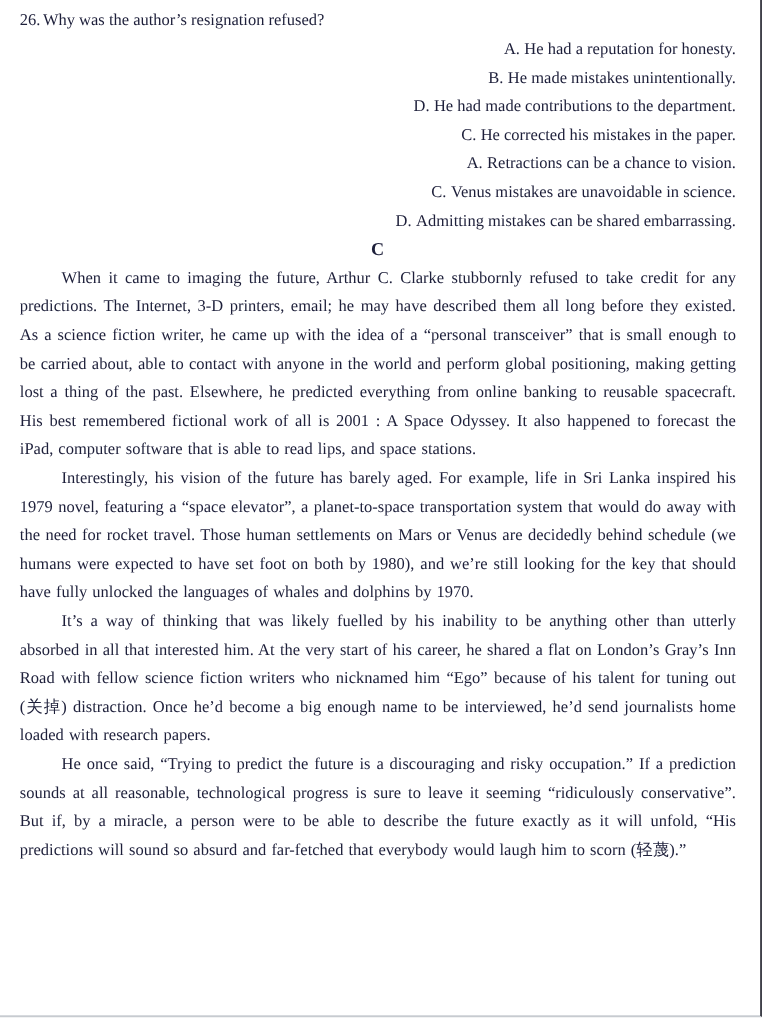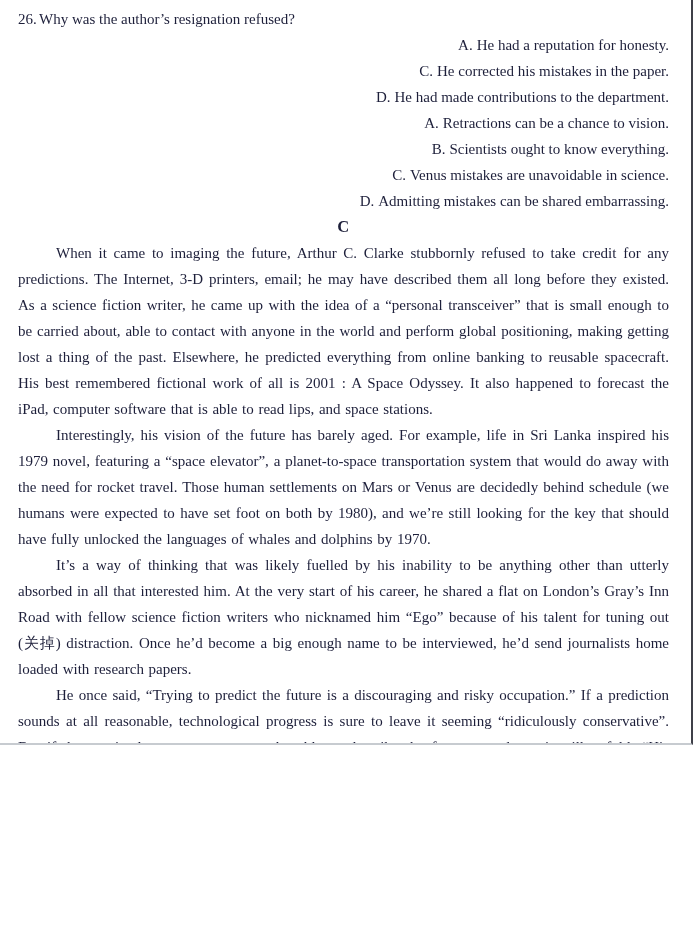--- a/index.html
+++ b/index.html
@@ -3,21 +3,21 @@
 <meta charset="utf-8">
 <style>
   html, body {
     margin: 0;
     padding: 0;
     background: #ffffff;
   }
   .page {
     position: relative;
     width: 693px;
-    height: 745px;
+    height: 925px;
     box-sizing: border-box;
     background: #ffffff;
     border-right: 2px solid #3f4049;
     border-bottom: 2px solid #c7cbd0;
     padding: 6px 22px 0 18px;
     overflow: hidden;
     font-family: "Liberation Serif", "DejaVu Serif", serif;
     font-size: 15px;
     line-height: 26px;
     color: #1d1f3a;
@@ -63,33 +63,33 @@
   <div class="questions-section">
 
     <div class="question-block">
       <div class="q-line">
         <span class="q-num">26.</span><span class="q-stem">Why was the author’s resignation refused?</span>
       </div>
       <div class="option-row">
         <span class="opt-label">A.</span><span class="opt-text">He had a reputation for honesty.</span>
       </div>
       <div class="option-row">
-        <span class="opt-label">C.</span><span class="opt-text">He corrected his mistakes in the paper.</span>
+        <span class="opt-label">B.</span><span class="opt-text">He made mistakes unintentionally.</span>
       </div>
       <div class="option-row">
         <span class="opt-label">D.</span><span class="opt-text">He had made contributions to the department.</span>
+      </div>
+      <div class="option-row">
+        <span class="opt-label">C.</span><span class="opt-text">He corrected his mistakes in the paper.</span>
       </div>
     </div>
 
     <div class="question-block">
       <div class="option-row">
         <span class="opt-label">A.</span><span class="opt-text">Retractions can be a chance to vision.</span>
-      </div>
-      <div class="option-row">
-        <span class="opt-label">B.</span><span class="opt-text">Scientists ought to know everything.</span>
       </div>
       <div class="option-row">
         <span class="opt-label">C.</span><span class="opt-text">Venus mistakes are unavoidable in science.</span>
       </div>
       <div class="option-row">
         <span class="opt-label">D.</span><span class="opt-text">Admitting mistakes can be shared embarrassing.</span>
       </div>
     </div>
 
   </div>

